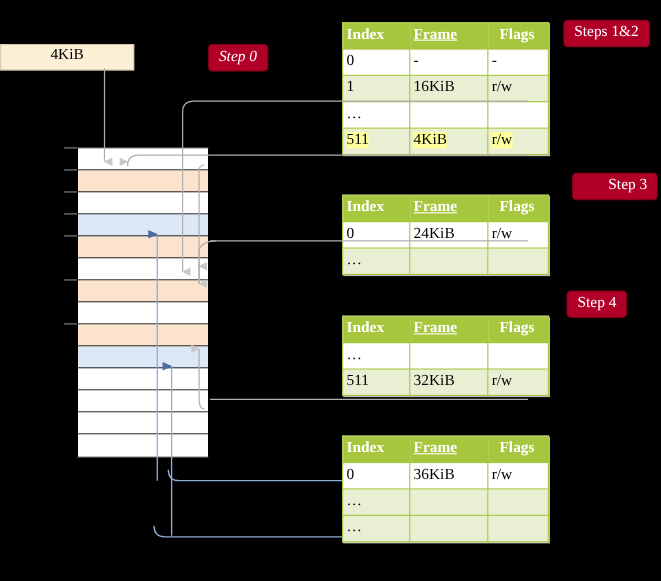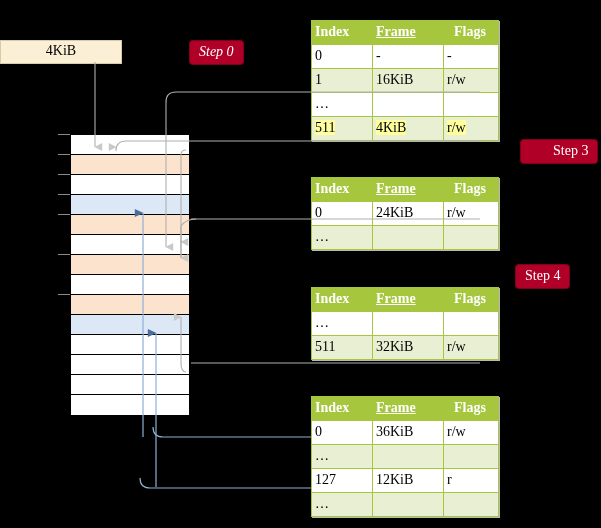--- a/index.html
+++ b/index.html
@@ -119,21 +119,24 @@
 
 <div id="stage">
 
   <div class="src-box" style="left:0px; top:40px; width:120px; height:22px;">
     <span>4KiB</span>
   </div>
 
   <div class="step-badge" style="left:190px; top:41px;font-style:italic;">
     <span>Step 0</span>
   </div>
-  <div class="step-badge" style="left:521px; top:140px;padding-left:32px;">
+  <div class="step-badge" style="left:513px; top:19px;">
+    <span>Steps 1&amp;2</span>
+  </div>
+  <div class="step-badge" style="left:521px; top:158px;padding-left:32px;">
     <span>Step 3</span>
   </div>
   <div class="step-badge" style="left:516px; top:265px;">
     <span>Step 4</span>
   </div>
 
   <div id="memcol">
       <div class="mrow"></div>
       <div class="mrow orange"></div>
       <div class="mrow"></div>
@@ -234,25 +237,20 @@
       <tbody>
         <tr class="plain">
           <td class="c-index"><span>0</span></td>
           <td class="c-frame"><span>36KiB</span></td>
           <td class="c-flags"><span>r/w</span></td>
         </tr>
         <tr class="alt">
           <td class="c-index"><span class="ell">…</span></td>
           <td class="c-frame">&nbsp;</td>
           <td class="c-flags">&nbsp;</td>
-        </tr>
-        <tr class="plain">
-          <td class="c-index"><span>127</span></td>
-          <td class="c-frame"><span>12KiB</span></td>
-          <td class="c-flags"><span>r</span></td>
         </tr>
         <tr class="alt">
           <td class="c-index"><span class="ell">…</span></td>
           <td class="c-frame">&nbsp;</td>
           <td class="c-flags">&nbsp;</td>
         </tr>
       </tbody>
     </table>
 
   <svg id="wires" viewBox="0 0 601 528" xmlns="http://www.w3.org/2000/svg">

